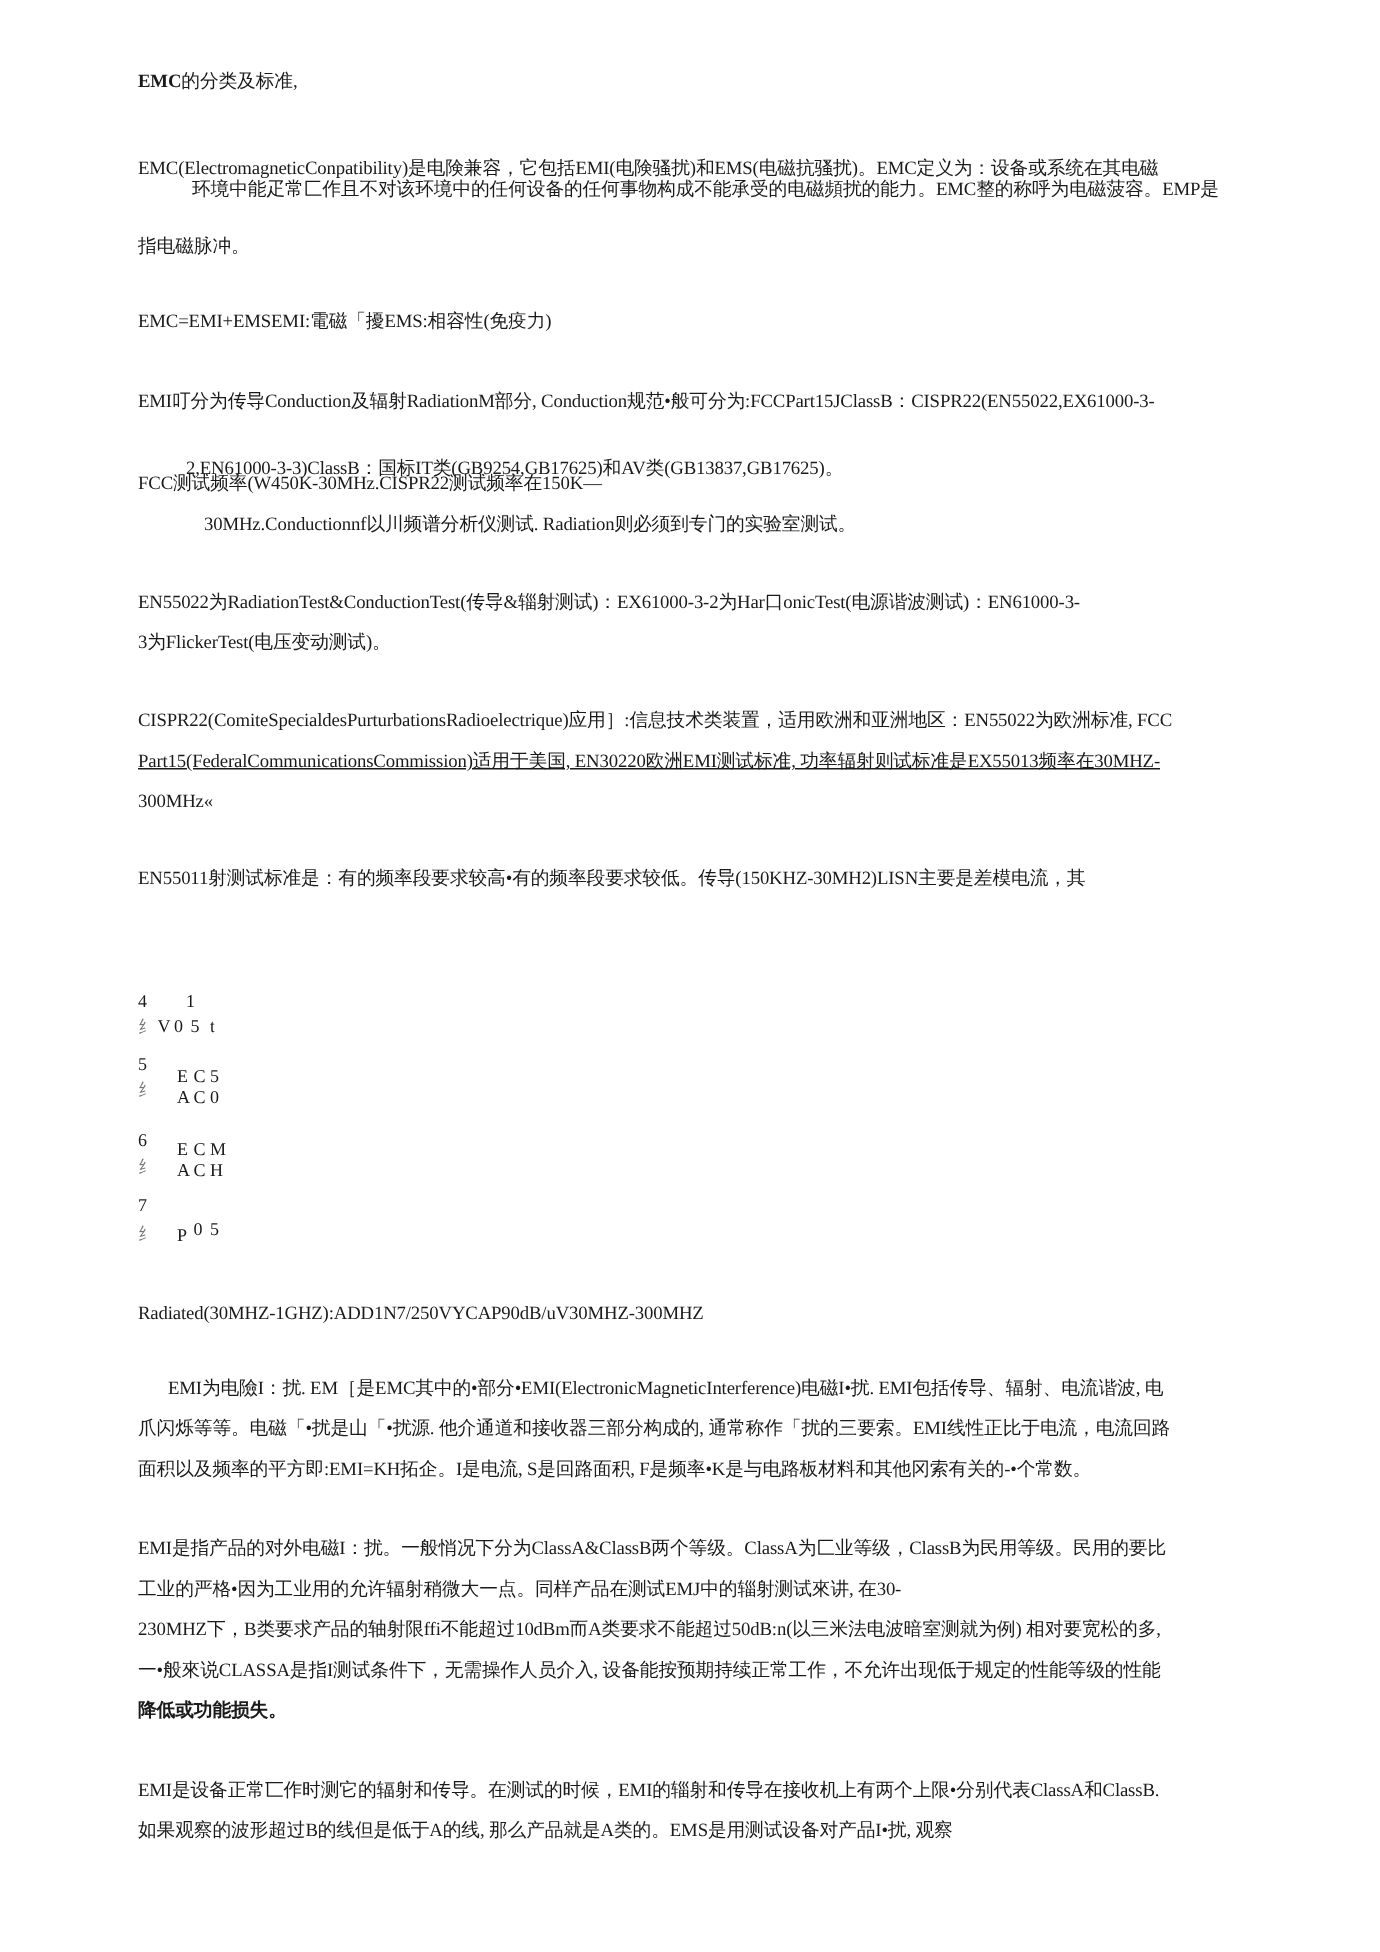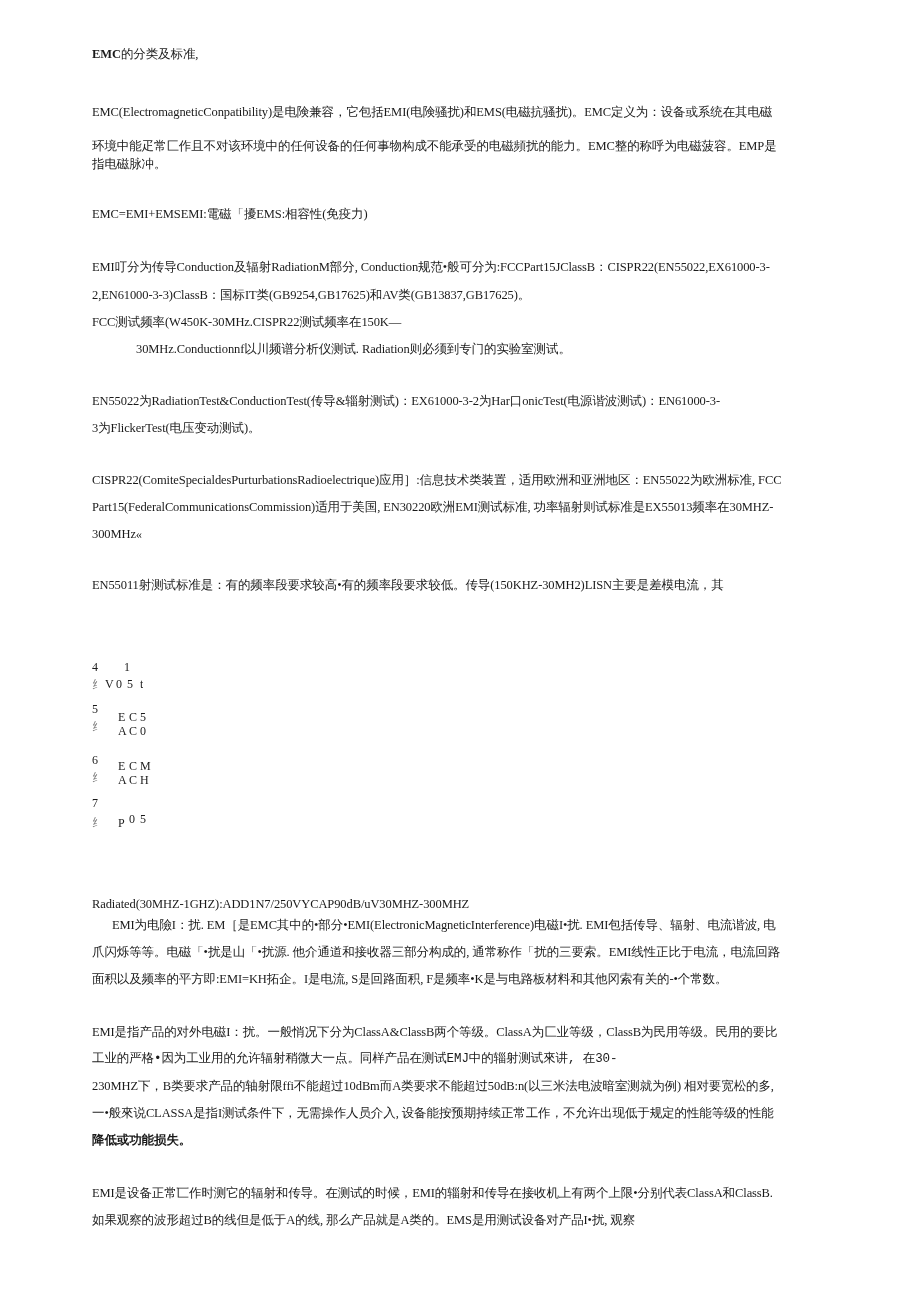--- a/index.html
+++ b/index.html
@@ -23,35 +23,35 @@
     .glyph { color: #777; font-size: 11px; font-family: "DejaVu Sans", sans-serif; }
   </style>
 </head>
 <body>
 
 <div class="page">
 
   <div class="line title" style="top:46px;"><b>EMC</b><span>的分类及标准,</span></div>
 
   <div class="line" style="top:104px;text-align:right;">EMC(ElectromagneticConpatibility)是电険兼容，它包括EMI(电険骚扰)和EMS(电磁抗骚扰)。EMC定义为：设备或系统在其电磁</div>
-  <div class="line" style="top:138px;">环境中能疋常匚作且不对该环境中的任何设备的任何事物构成不能承受的电磁頻扰的能力。EMC整的称呼为电磁菠容。EMP是</div>
+  <div class="line" style="top:118px;margin-left:36px;">环境中能疋常匚作且不对该环境中的任何设备的任何事物构成不能承受的电磁頻扰的能力。EMC整的称呼为电磁菠容。EMP是</div>
   <div class="line" style="top:156px;">指电磁脉冲。</div>
 
   <div class="line" style="top:206px;">EMC=EMI+EMSEMI:電磁「擾EMS:相容性(免疫力)</div>
 
   <div class="line" style="top:259px;">EMI叮分为传导Conduction及辐射RadiationM部分, Conduction规范•般可分为:FCCPart15JClassB：CISPR22(EN55022,EX61000-3-</div>
-  <div class="line" style="top:287px;">2,EN61000-3-3)ClassB：国标IT类(GB9254,GB17625)和AV类(GB13837,GB17625)。</div>
+  <div class="line" style="top:304px;margin-left:32px;">2,EN61000-3-3)ClassB：国标IT类(GB9254,GB17625)和AV类(GB13837,GB17625)。</div>
   <div class="line" style="top:314px;">FCC测试频率(W450K-30MHz.CISPR22测试频率在150K—</div>
   <div class="line" style="top:341px;margin-left:44px;">30MHz.Conductionnf以川频谱分析仪测试. Radiation则必须到专门的实验室测试。</div>
 
   <div class="line" style="top:393px;">EN55022为RadiationTest&amp;ConductionTest(传导&amp;辎射测试)：EX61000-3-2为Har口onicTest(电源谐波测试)：EN61000-3-</div>
   <div class="line" style="top:420px;">3为FlickerTest(电压变动测试)。</div>
 
   <div class="line" style="top:472px;">CISPR22(ComiteSpecialdesPurturbationsRadioelectrique)应用］:信息技术类装置，适用欧洲和亚洲地区：EN55022为欧洲标准, FCC</div>
-  <div class="line" style="top:499px;">Part15(FederalCommunicationsCommission)适用于美国, EN30220欧洲EMI测试标准, 功率辐射则试标准是EX55013频率在30MHZ-</div>
+  <div class="line" style="top:499px;text-decoration:underline;">Part15(FederalCommunicationsCommission)适用于美国, EN30220欧洲EMI测试标准, 功率辐射则试标准是EX55013频率在30MHZ-</div>
   <div class="line" style="top:526px;">300MHz«</div>
 
   <div class="line" style="top:577px;text-align:right;">EN55011射测试标准是：有的频率段要求较高•有的频率段要求较低。传导(150KHZ-30MH2)LISN主要是差模电流，其</div>
 
   <div class="cells">
 
     <div class="cell num" style="left:0; top:2px;">4</div>
     <div class="cell glyph" style="left:0; top:20px;">纟</div>
     <div class="cell" style="left:32px; top:2px;">1</div>
     <div class="cell" style="left:13px; top:19px;">V</div>
@@ -77,28 +77,28 @@
     <div class="cell" style="left:37px; top:115px; height:18px;">C</div>
     <div class="cell" style="left:48px; top:115px; height:18px;">H</div>
 
     <div class="cell num" style="left:0; top:138px;">7</div>
     <div class="cell glyph" style="left:0; top:158px;">纟</div>
     <div class="cell" style="left:26px; top:158px;">P</div>
     <div class="cell" style="left:37px; top:154px; height:16px;">0</div>
     <div class="cell" style="left:48px; top:154px; height:16px;">5</div>
   </div>
 
-  <div class="line" style="top:896px;">Radiated(30MHZ-1GHZ):ADD1N7/250VYCAP90dB/uV30MHZ-300MHZ</div>
+  <div class="line" style="top:867px;">Radiated(30MHZ-1GHZ):ADD1N7/250VYCAP90dB/uV30MHZ-300MHZ</div>
 
   <div class="line indent" style="top:917px;">EMI为电險I：扰. EM［是EMC其中的•部分•EMI(ElectronicMagneticInterference)电磁I•扰. EMI包括传导、辐射、电流谐波, 电</div>
   <div class="line" style="top:944px;">爪闪烁等等。电磁「•扰是山「•扰源. 他介通道和接收器三部分构成的, 通常称作「扰的三要索。EMI线性正比于电流，电流回路</div>
   <div class="line" style="top:1024px;">EMI是指产品的对外电磁I：扰。一般悄况下分为ClassA&amp;ClassB两个等级。ClassA为匚业等级，ClassB为民用等级。民用的要比</div>
 
   <div class="line" style="top:971px;">面积以及频率的平方即:EMI=KH拓企。I是电流, S是回路面积, F是频率•K是与电路板材料和其他冈索有关的-•个常数。</div>
-  <div class="line" style="top:1051px;font-family:Liberation Mono, monospace;">工业的严格•因为工业用的允许辐射稍微大一点。同样产品在测试EMJ中的辎射测试來讲, 在30-</div>
+  <div class="line" style="top:1051px;">工业的严格•因为工业用的允许辐射稍微大一点。同样产品在测试EMJ中的辎射测试來讲, 在30-</div>
   <div class="line" style="top:1078px;">230MHZ下，B类要求产品的轴射限ffi不能超过10dBm而A类要求不能超过50dB:n(以三米法电波暗室测就为例) 相对要宽松的多,</div>
   <div class="line" style="top:1105px;">一•般來说CLASSA是指I测试条件下，无需操作人员介入, 设备能按预期持续正常工作，不允许出现低于规定的性能等级的性能</div>
   <div class="line" style="top:1132px;font-weight:bold;">降低或功能损失。</div>
 
   <div class="line" style="top:1212px;">如果观察的波形超过B的线但是低于A的线, 那么产品就是A类的。EMS是用测试设备对产品I•扰, 观察</div>
   <div class="line" style="top:1185px;">EMI是设备正常匸作时测它的辐射和传导。在测试的时候，EMI的辎射和传导在接收机上有两个上限•分别代表ClassA和ClassB.</div>
 
 </div>
 
 </body></html>

